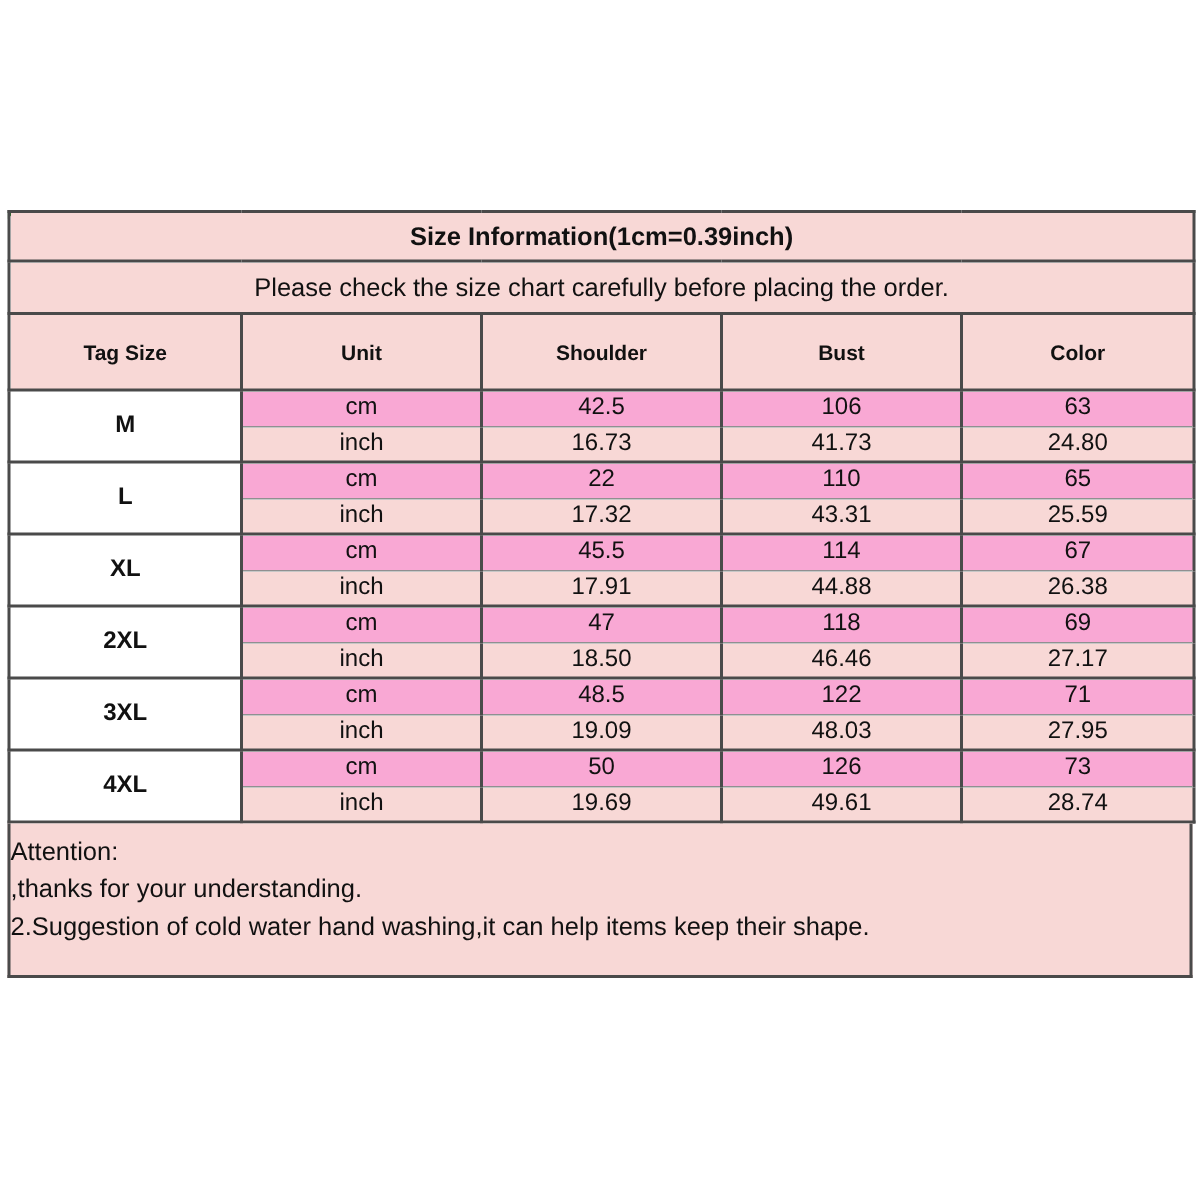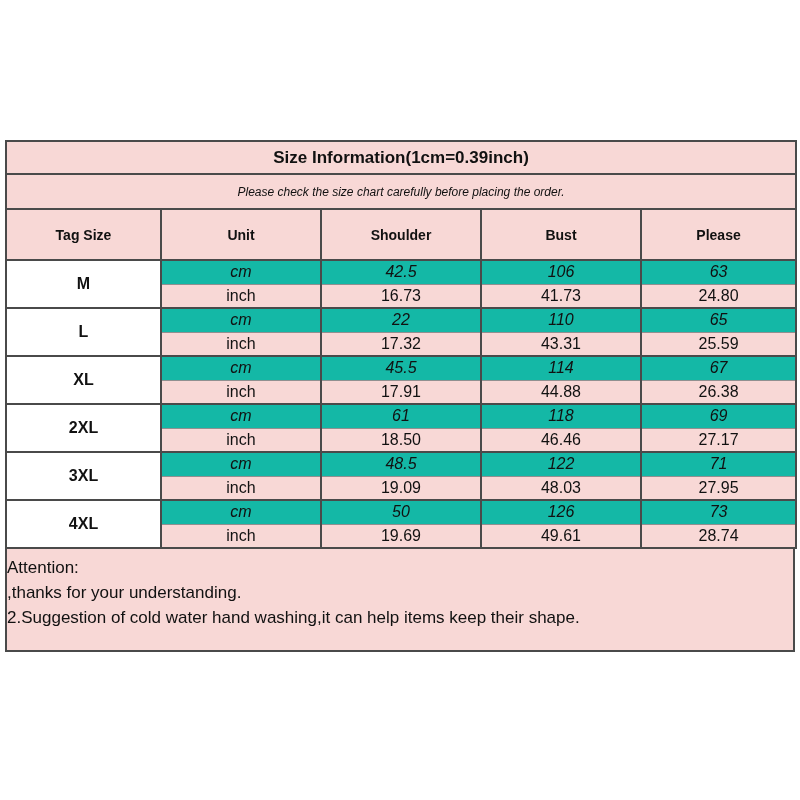--- a/index.html
+++ b/index.html
@@ -44,38 +44,37 @@
     height: 33px;
     background: var(--pink);
     font-weight: bold;
     font-size: 17px;
     border-bottom: 1px solid var(--border-dark);
     margin-top: 41px;
   }
   .row-subtitle td {
     height: 35px;
     background: var(--pink);
-    font-size: 12px;
+    font-size: 17px;
     border-top: 1px solid var(--border-dark);
-    font-style: italic;
   }
   .row-header th {
     height: 51px;
     background: var(--pink);
     font-weight: bold;
     font-size: 14px;
   }
   .row-data td { height: 24px; font-size: 16px; }
   .size-cell {
     background: #ffffff;
     font-weight: bold;
     font-size: 20px;
   }
   .unit-cell { font-size: 18px; }
-  .cm-row td.sub { background: #14b8a6; border-bottom: 1px solid var(--border-light); font-style: italic; }
+  .cm-row td.sub { background: #f9a8d4; border-bottom: 1px solid var(--border-light); }
   .inch-row td.sub { background: var(--pink); border-top: 1px solid var(--border-light); }
   .attention-box {
     width: 790px;
     min-height: 103px;
     background: var(--pink);
     border: 2px solid var(--border-dark);
     border-top: none;
     padding: 6px 8px 4px 0;
     font-size: 17px;
     line-height: 25px;
@@ -110,21 +109,21 @@
         <td colspan="5">Size Information(1cm=0.39inch)</td>
       </tr>
       <tr class="row-subtitle">
         <td colspan="5">Please check the size chart carefully before placing the order.</td>
       </tr>
       <tr class="row-header">
         <th>Tag Size</th>
         <th>Unit</th>
         <th>Shoulder</th>
         <th>Bust</th>
-        <th>Please</th>
+        <th>Color</th>
       </tr>
 
       <tr class="row-data cm-row">
         <td rowspan="2" class="size-cell">M</td>
         <td class="sub unit-cell">cm</td>
         <td class="sub">42.5</td>
         <td class="sub">106</td>
         <td class="sub">63</td>
       </tr>
       <tr class="row-data inch-row">
@@ -158,21 +157,21 @@
       <tr class="row-data inch-row">
         <td class="sub unit-cell">inch</td>
         <td class="sub">17.91</td>
         <td class="sub">44.88</td>
         <td class="sub">26.38</td>
       </tr>
 
       <tr class="row-data cm-row">
         <td rowspan="2" class="size-cell">2XL</td>
         <td class="sub unit-cell">cm</td>
-        <td class="sub">61</td>
+        <td class="sub">47</td>
         <td class="sub">118</td>
         <td class="sub">69</td>
       </tr>
       <tr class="row-data inch-row">
         <td class="sub unit-cell">inch</td>
         <td class="sub">18.50</td>
         <td class="sub">46.46</td>
         <td class="sub">27.17</td>
       </tr>
 

